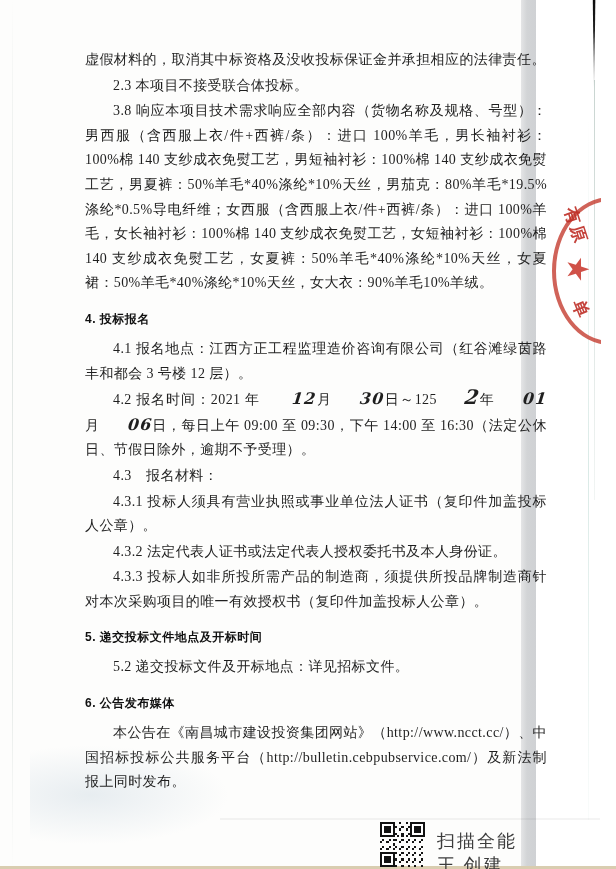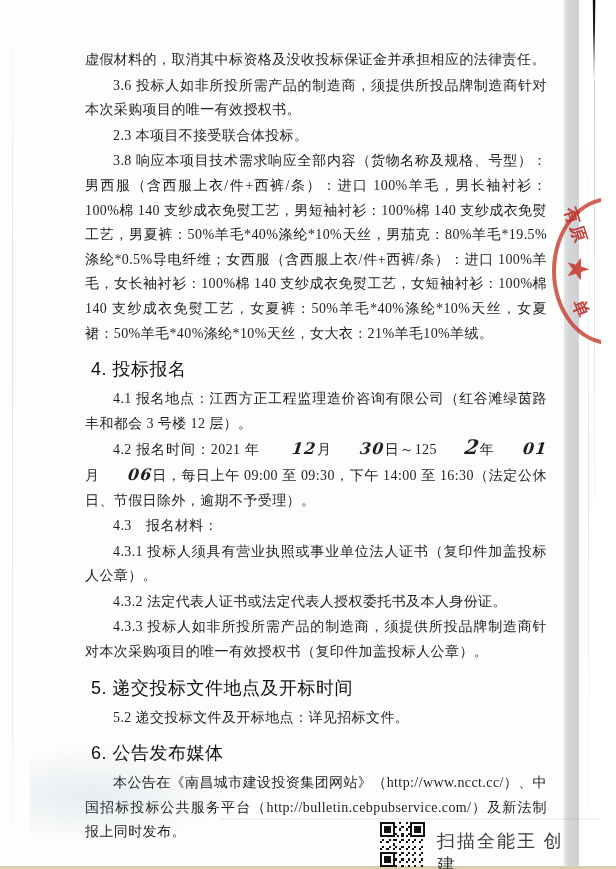--- a/index.html
+++ b/index.html
@@ -1,18 +1,18 @@
 <!DOCTYPE html>
 <html><head>
 <meta charset="utf-8">
 <style>
   html,body{margin:0;padding:0;}
   body{width:616px;height:869px;overflow:hidden;background:#ffffff;
        font-family:"Liberation Serif","DejaVu Serif",serif;}
-  .scan-page{position:relative;width:579px;height:869px;background:#fdfdfc;}
+  .scan-page{position:relative;width:536px;height:869px;background:#fdfdfc;}
 
   
   .edge-line-left{position:absolute;left:12px;top:0;width:1px;height:869px;
       background:linear-gradient(to bottom,rgba(180,190,185,.0),rgba(170,185,180,.35) 30%,rgba(170,185,180,.25) 80%,rgba(170,185,180,.0));}
   .edge-line-right{position:absolute;left:588px;top:120px;width:1px;height:700px;
       background:linear-gradient(to bottom,rgba(160,200,190,.0),rgba(150,195,185,.35),rgba(150,195,185,.05));}
   .scanner-strip{position:absolute;right:0;top:0;width:15px;height:869px;
       background:linear-gradient(to right,#e4e5e6,#d2d4d6 40%,#cfd1d4);}
   .bottom-edge{position:absolute;left:0;bottom:0;width:616px;height:3px;background:#d9cdb0;}
   .crease{position:absolute;left:591px;top:0;width:6px;height:88px;
@@ -22,22 +22,22 @@
       background:linear-gradient(to bottom,rgba(120,150,140,.4),rgba(140,170,160,.12));}
   .shadow-bl{position:absolute;left:30px;top:745px;width:200px;height:100px;
       background:radial-gradient(ellipse at 30% 50%,rgba(175,195,210,.28),rgba(175,195,210,0) 70%);}
   .shadow-bottom{position:absolute;left:220px;top:818px;width:380px;height:2px;
       background:rgba(60,70,70,.06);}
 
   
   .doc-body{position:absolute;left:85px;top:48px;width:462px;color:#1f1f1f;}
   .para{font-size:14px;line-height:24.6px;text-align:justify;letter-spacing:.4px;margin:0 0 1px 0;}
   .para.indent{text-indent:2em;}
-  .heading{font-family:"Liberation Sans","DejaVu Sans",sans-serif;font-weight:normal;
-      font-size:18px;color:#111;margin:13px 0 7px 6px;line-height:21px;letter-spacing:.5px;}
+  .heading{font-family:"Liberation Sans","DejaVu Sans",sans-serif;font-weight:bold;
+      font-size:12px;color:#111;margin:13px 0 7px 0;line-height:21px;letter-spacing:.5px;}
   .handwritten{font-family:"DejaVu Serif",serif;font-style:italic;font-weight:bold;
       font-size:16px;letter-spacing:1px;transform:skewX(-6deg);display:inline-block;}
   .handwritten-large{font-family:"DejaVu Serif",serif;font-style:italic;font-weight:bold;
       font-size:20px;line-height:14px;display:inline-block;transform:skewX(-8deg);}
 
   
   .stamp-clip{position:absolute;left:548px;top:193px;width:53px;height:152px;overflow:hidden;}
   .stamp-oval{position:absolute;left:4px;top:4px;width:108px;height:140px;border-radius:50%;
       border:4px solid rgba(196,60,48,.8);}
   .stamp-char{position:absolute;color:rgba(190,45,38,.9);
@@ -60,23 +60,22 @@
   <div class="edge-line-right"></div>
   <div class="scanner-strip"></div>
   <div class="crease"></div>
   <div class="crease-tail"></div>
   <div class="shadow-bl"></div>
   <div class="shadow-bottom"></div>
   <div class="bottom-edge"></div>
 
   <div class="doc-body">
       <div class="para"><span>虚假材料的，取消其中标资格及没收投标保证金并承担相应的法律责任。</span></div>
-      <div class="para indent"><span>3.6 投标人如非所投所需产品的制造商，须提供所投品牌制造商针对本次采购项目的唯一有效授权书。</span></div>
       <div class="para indent"><span>2.3 本项目不接受联合体投标。</span></div>
-      <div class="para indent"><span>3.8 响应本项目技术需求响应全部内容（货物名称及规格、号型）：男西服（含西服上衣/件+西裤/条）：进口 100%羊毛，男长袖衬衫：100%棉 140 支纱成衣免熨工艺，男短袖衬衫：100%棉 140 支纱成衣免熨工艺，男夏裤：50%羊毛*40%涤纶*10%天丝，男茄克：80%羊毛*19.5%涤纶*0.5%导电纤维；女西服（含西服上衣/件+西裤/条）：进口 100%羊毛，女长袖衬衫：100%棉 140 支纱成衣免熨工艺，女短袖衬衫：100%棉 140 支纱成衣免熨工艺，女夏裤：50%羊毛*40%涤纶*10%天丝，女夏裙：50%羊毛*40%涤纶*10%天丝，女大衣：21%羊毛10%羊绒。</span></div>
+      <div class="para indent"><span>3.8 响应本项目技术需求响应全部内容（货物名称及规格、号型）：男西服（含西服上衣/件+西裤/条）：进口 100%羊毛，男长袖衬衫：100%棉 140 支纱成衣免熨工艺，男短袖衬衫：100%棉 140 支纱成衣免熨工艺，男夏裤：50%羊毛*40%涤纶*10%天丝，男茄克：80%羊毛*19.5%涤纶*0.5%导电纤维；女西服（含西服上衣/件+西裤/条）：进口 100%羊毛，女长袖衬衫：100%棉 140 支纱成衣免熨工艺，女短袖衬衫：100%棉 140 支纱成衣免熨工艺，女夏裤：50%羊毛*40%涤纶*10%天丝，女夏裙：50%羊毛*40%涤纶*10%天丝，女大衣：90%羊毛10%羊绒。</span></div>
       <div class="heading"><span>4. 投标报名</span></div>
       <div class="para indent"><span>4.1 报名地点：江西方正工程监理造价咨询有限公司（红谷滩绿茵路丰和都会 3 号楼 12 层）。</span></div>
       <div class="para indent"><span>4.2 报名时间：2021 年 </span><span class="handwritten">12</span><span>月</span><span class="handwritten">30</span><span>日～125</span><span class="handwritten-large">2</span><span>年</span><span class="handwritten">01</span><span>月</span><span class="handwritten">06</span><span>日，每日上午 09:00 至 09:30，下午 14:00 至 16:30（法定公休日、节假日除外，逾期不予受理）。</span></div>
       <div class="para indent"><span>4.3　报名材料：</span></div>
       <div class="para indent"><span>4.3.1 投标人须具有营业执照或事业单位法人证书（复印件加盖投标人公章）。</span></div>
       <div class="para indent"><span>4.3.2 法定代表人证书或法定代表人授权委托书及本人身份证。</span></div>
       <div class="para indent"><span>4.3.3 投标人如非所投所需产品的制造商，须提供所投品牌制造商针对本次采购项目的唯一有效授权书（复印件加盖投标人公章）。</span></div>
       <div class="heading"><span>5. 递交投标文件地点及开标时间</span></div>
       <div class="para indent"><span>5.2 递交投标文件及开标地点：详见招标文件。</span></div>
       <div class="heading"><span>6. 公告发布媒体</span></div>

